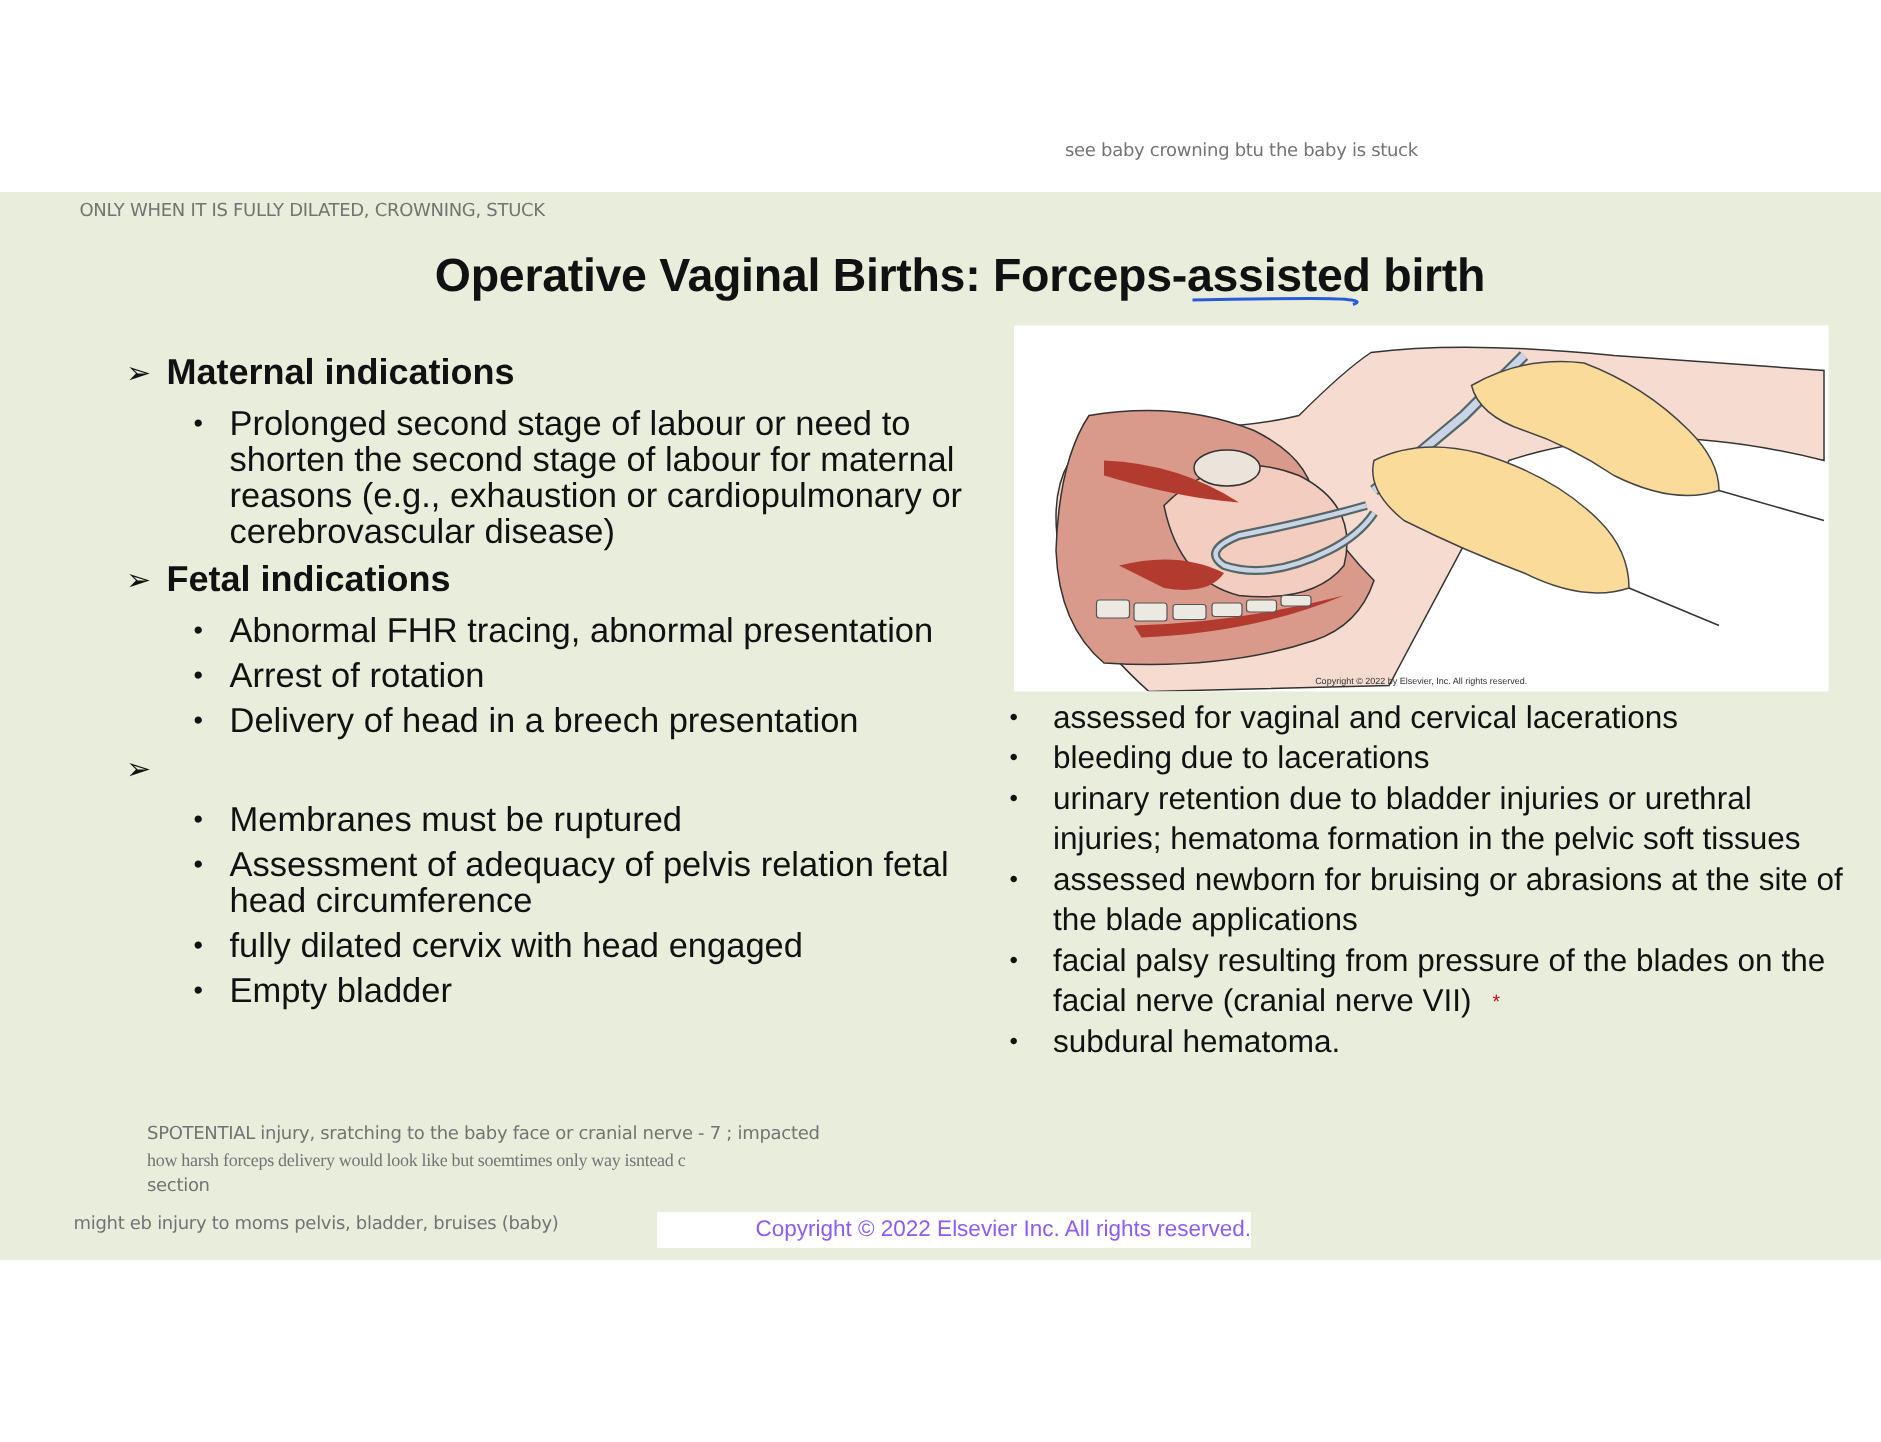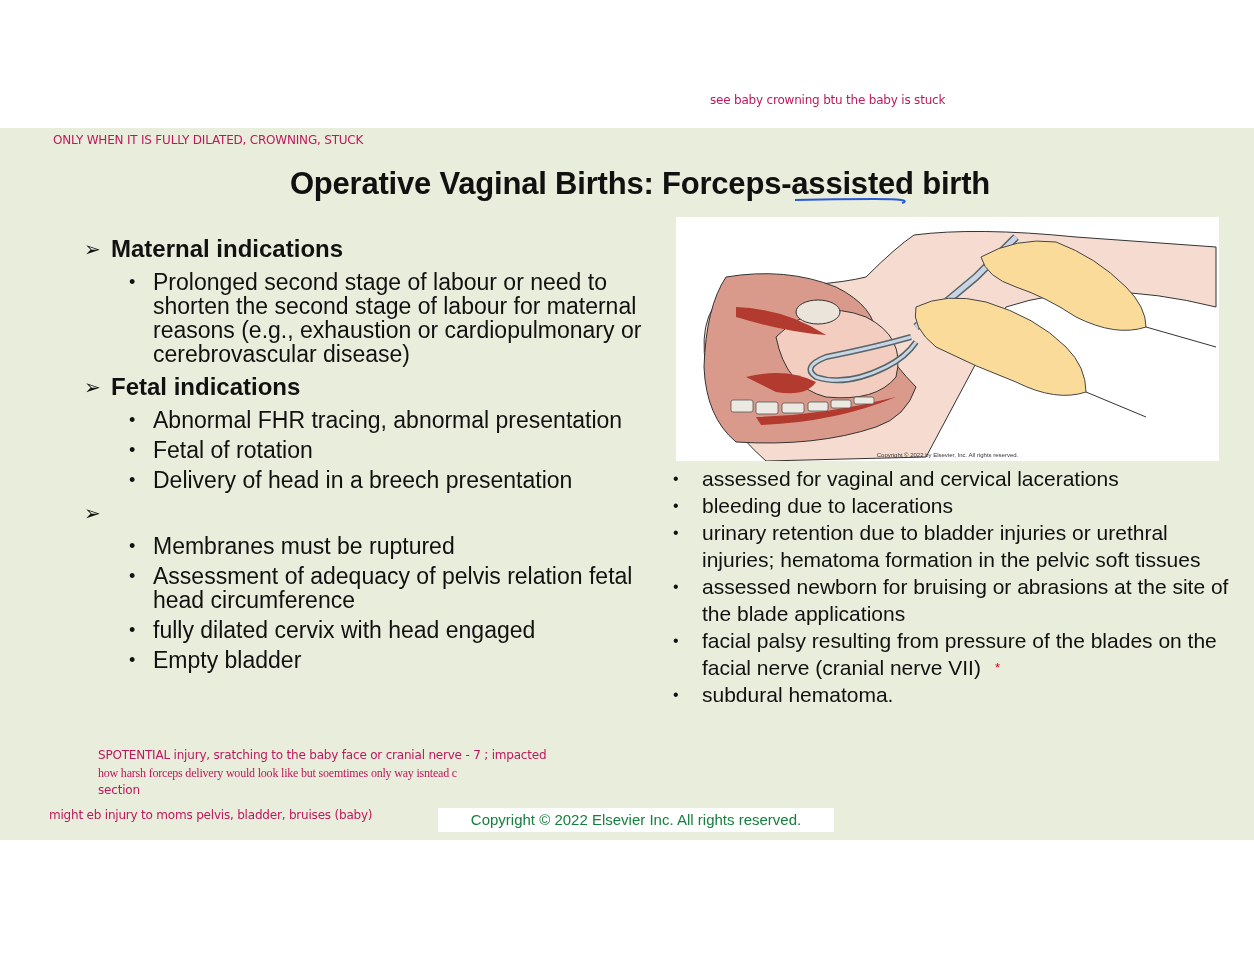--- a/index.html
+++ b/index.html
@@ -2,21 +2,21 @@
 <html><head>
   <meta charset="utf-8">
   <style>
     html, body { margin: 0; padding: 0; }
     body {
       width: 1254px; height: 961px; position: relative; overflow: hidden;
       background: #ffffff;
       font-family: "Liberation Sans", sans-serif;
     }
     .annot {
-      position: absolute; color: #be185d;
+      position: absolute; color: #737373;
       font-family: "DejaVu Sans", sans-serif; font-size: 12px; line-height: 17px;
       letter-spacing: -0.2px;
     }
     .slide {
       position: absolute; left: 0; top: 128px; width: 1254px; height: 712px;
       background: #e9eddb;
     }
     .title {
       position: absolute; left: 0; width: 1254px; top: 166px; text-align: center;
       font-size: 31px; font-weight: bold; color: #111; letter-spacing: -0.2px; padding-left: 13px;
@@ -40,21 +40,21 @@
       font-size: 6px; color: #333;
     }
     .nursing { position: absolute; left: 673px; top: 465px; width: 560px; color: #111; font-size: 21px; }
     .nursing .head { line-height: 25px; }
     .nursing .item { display: flex; line-height: 27px; }
     .nursing .bul { width: 29px; flex: none; font-size: 16px; }
     .nursing .txt { flex: 1; }
     .star { color: #d0021b; font-size: 13px; margin-left: 14px; vertical-align: top; }
     .copyright {
       position: absolute; left: 438px; top: 808px; width: 396px; height: 24px;
-      background: #fff; font-size: 15px; color: #15803d; line-height: 24px; text-align: center;
+      background: #fff; font-size: 15px; color: #8b5cf6; line-height: 24px; text-align: right;
     }
   </style>
 </head>
 <body>
 
 <div class="annot" style="left:710px; top:92px;">see baby crowning btu the baby is stuck</div>
 
 <div class="slide"></div>
 
 <div class="annot" style="left:53px; top:132px;">ONLY WHEN IT IS FULLY DILATED, CROWNING, STUCK</div>
@@ -79,21 +79,21 @@
     <div class="heading">
       <span class="arrow">➢</span>
       <span>Fetal indications</span>
     </div>
     <div class="sub">
       <span class="dot">•</span>
       <span class="txt">Abnormal FHR tracing, abnormal presentation</span>
     </div>
     <div class="sub">
       <span class="dot">•</span>
-      <span class="txt">Fetal of rotation</span>
+      <span class="txt">Arrest of rotation</span>
     </div>
     <div class="sub">
       <span class="dot">•</span>
       <span class="txt">Delivery of head in a breech presentation</span>
     </div>
   </div>
   <div style="margin-top:6px;">
     <div class="heading">
       <span class="arrow">➢</span>
     </div>

